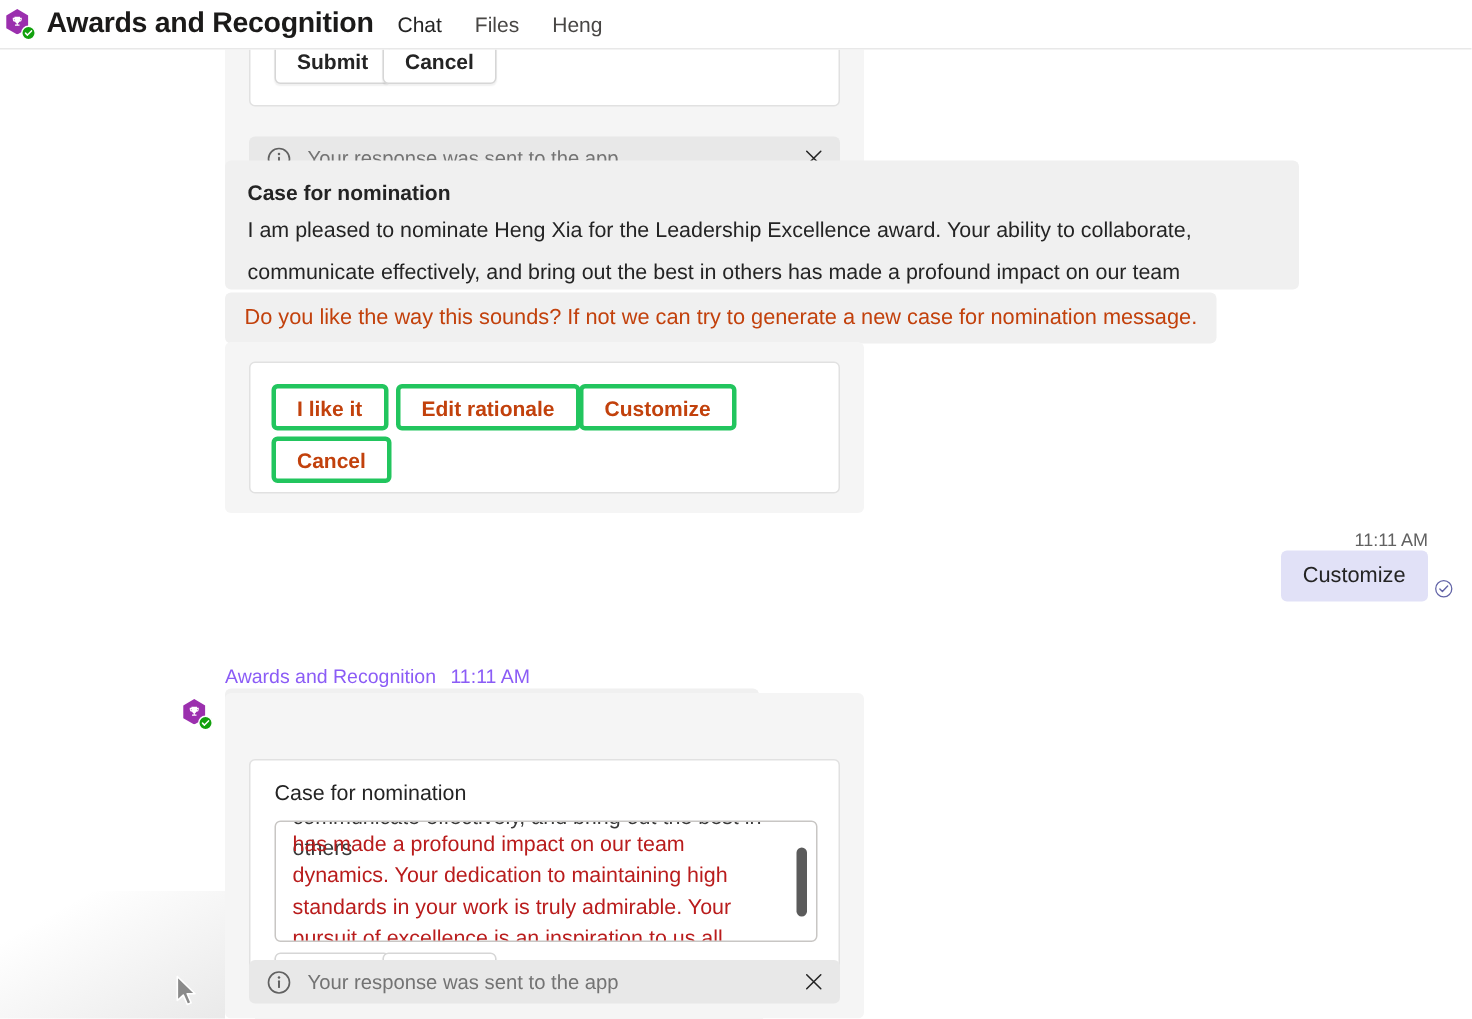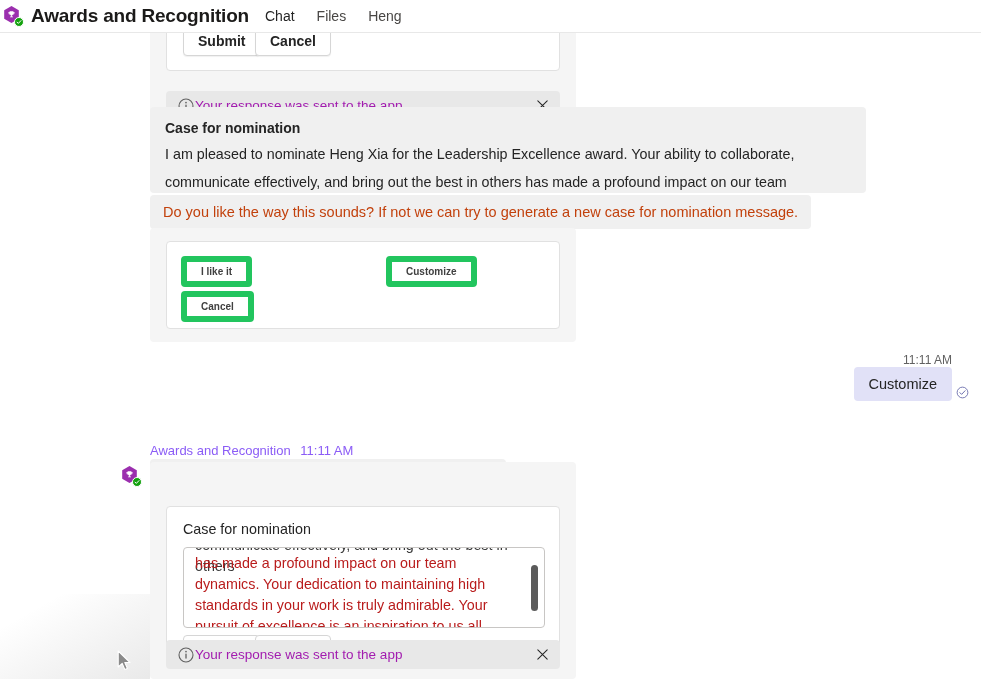--- a/index.html
+++ b/index.html
@@ -71,24 +71,24 @@
     border-radius: 4px;
   }
   .inner-card {
     background: #ffffff;
     border: 1px solid #e1e1e1;
     border-radius: 4px;
   }
 
   .btn-outline {
     background: #ffffff;
-    border: 6px solid #22c55e;
-    border-radius: 4px;
-    color: #404040;
-    font-size: 10px;
+    border: 3px solid #22c55e;
+    border-radius: 4px;
+    color: #c2410c;
+    font-size: 14px;
     font-weight: bold;
     font-family: "Liberation Sans", sans-serif;
     padding: 0 14px;
     height: 31px;
     cursor: pointer;
     white-space: nowrap;
   }
   .btn-plain {
     background: #ffffff;
     border: 1px solid #d6d6d6;
@@ -105,22 +105,22 @@
   }
 
   .notice {
     background: #e8e8e8;
     border-radius: 4px;
     display: flex; align-items: center;
     height: 29px;
     padding: 0 10px 0 12px;
   }
   .notice-text {
-    font-size: 13.5px; color: #a21caf;
-    margin-left: 1px; flex: 1;
+    font-size: 13.5px; color: #737373;
+    margin-left: 11px; flex: 1;
   }
   .icon-circle-i {
     width: 16px; height: 16px; flex: none;
   }
   .close-x { width: 15px; height: 15px; cursor: pointer; flex: none; }
 
   .msg-bubble-bot {
     background: #f0f0f0;
     border-radius: 4px;
     font-size: 14.5px; color: #c2410c;
@@ -218,20 +218,21 @@
     <div class="card-body-text">I am pleased to nominate Heng Xia for the Leadership Excellence award. Your ability to collaborate, communicate effectively, and bring out the best in others has made a profound impact on our team dynamics. Your dedication to maintaining high standards in your work is truly admirable.</div>
   </div>
 
   <div style="position:absolute; left:150px; top:162px;">
     <div class="msg-bubble-bot">Do you like the way this sounds? If not we can try to generate a new case for nomination message.</div>
   </div>
 
   <div class="card-shell" style="left:150px; top:195px; width:426px; height:114px;">
     <div class="inner-card" style="position:absolute; left:16px; top:13px; width:394px; height:88px;">
       <button class="btn-outline" style="position:absolute; left:14px; top:14px;">I like it</button>
+      <button class="btn-outline" style="position:absolute; left:97px; top:14px;">Edit rationale</button>
       <button class="btn-outline" style="position:absolute; left:219px; top:14px;">Customize</button>
       <button class="btn-outline" style="position:absolute; left:14px; top:49px;">Cancel</button>
     </div>
   </div>
 
   <div class="time-right" style="position:absolute; right:29px; top:320px;">11:11 AM</div>
   <div style="position:absolute; right:29px; top:334px;">
     <div class="msg-bubble-user">Customize</div>
   </div>
   <svg viewBox="0 0 16 16" style="position:absolute; right:12px; top:353px; width:13px; height:13px;">

